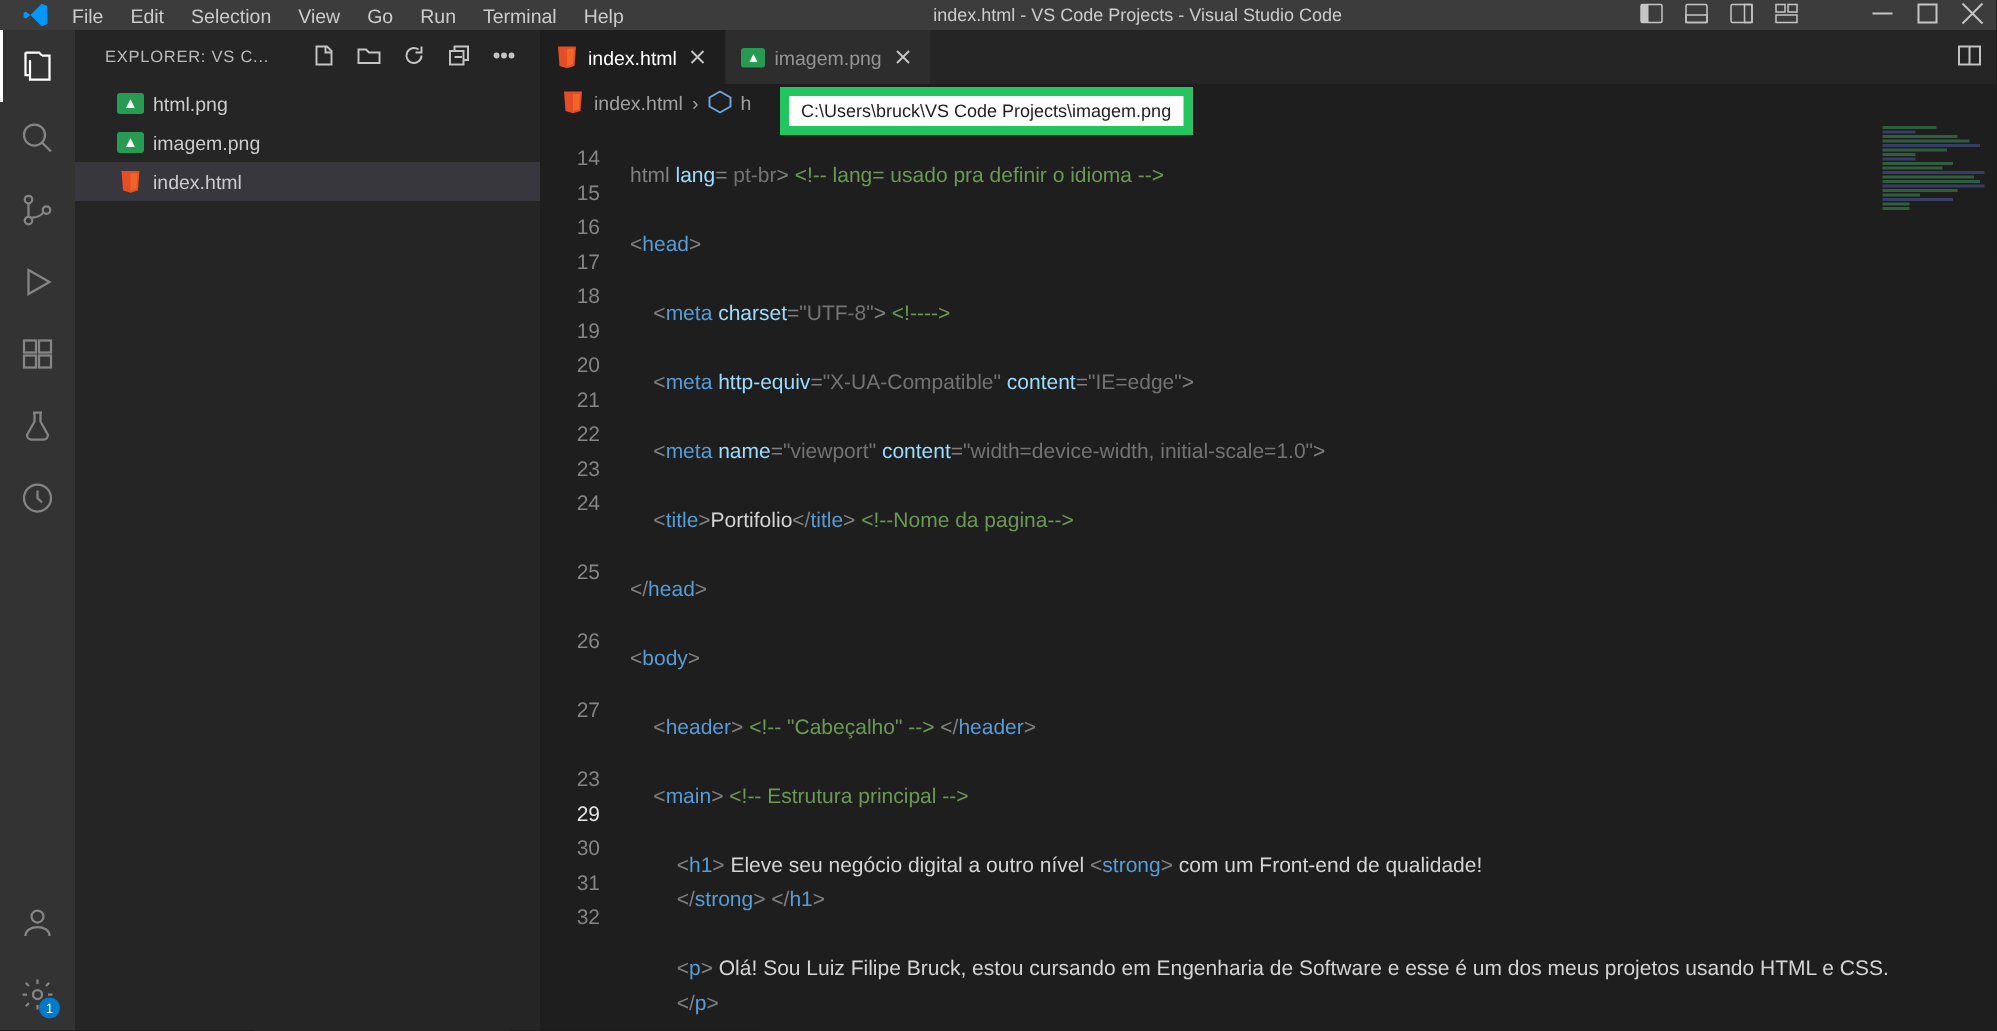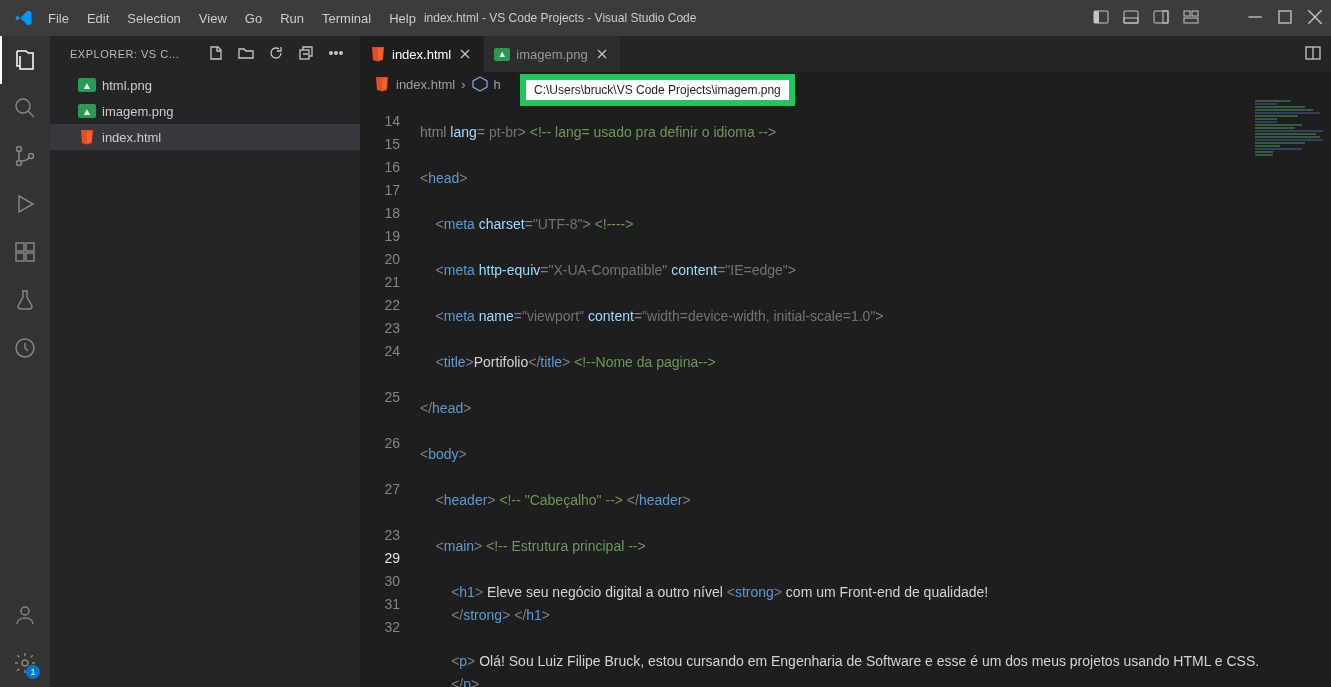--- a/index.html
+++ b/index.html
@@ -1,24 +1,24 @@
 <!DOCTYPE html>
 <html><head>
 <meta charset="utf-8">
 <style>
 * { box-sizing: border-box; margin: 0; padding: 0; font-family: "Segoe UI", sans-serif; }
 body { background: #1e1e1e; color: #cccccc; font-size: 13px; width: 1331px; height: 687px; overflow: hidden; display: flex; flex-direction: column; }
 
 
-.titlebar { height: 36px; background: #3c3c3c; display: flex; align-items: center; padding: 0 8px; }
+.titlebar { height: 20px; background: #3c3c3c; display: flex; align-items: center; padding: 0 8px; }
 .titlebar .logo { width: 32px; display: flex; justify-content: center; }
 .titlebar .logo svg { width: 18px; height: 18px; }
 .menu { display: flex; gap: 2px; }
 .menu-item { padding: 4px 8px; cursor: pointer; border-radius: 4px; }
-.title-center { flex: 1; color: #cccccc; font-size: 12px; }
+.title-center { flex: 1; text-align: center; color: #cccccc; font-size: 12px; }
 .title-right { display: flex; gap: 14px; align-items: center; }
 .title-right svg { width: 16px; height: 16px; }
 
 
 .main { flex: 1; display: flex; overflow: hidden; }
 
 
 .activitybar { width: 50px; background: #333333; display: flex; flex-direction: column; justify-content: space-between; }
 .act-top, .act-bot { display: flex; flex-direction: column; }
 .act-item { height: 48px; display: flex; align-items: center; justify-content: center; position: relative; cursor: pointer; }

